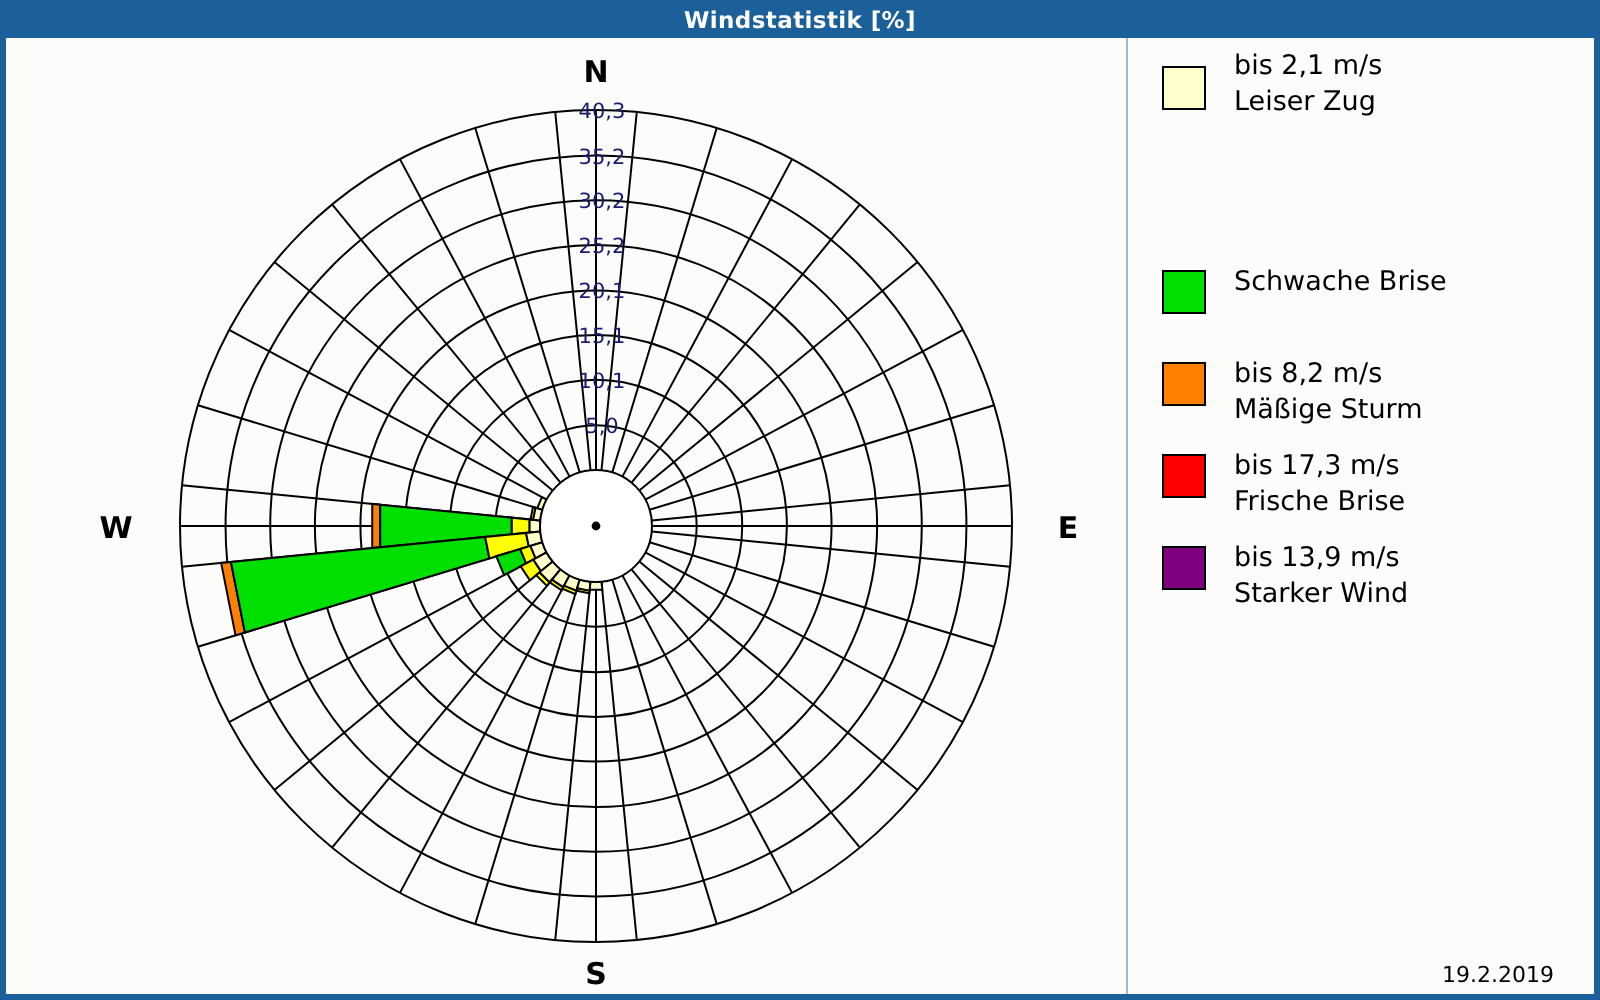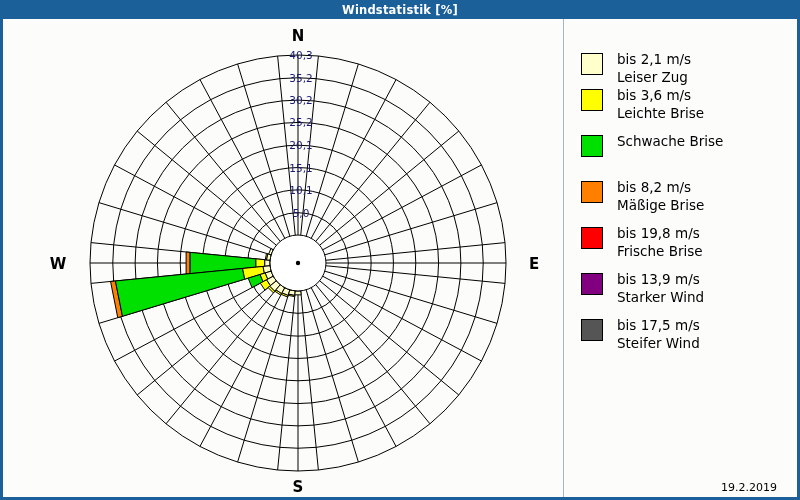--- a/index.html
+++ b/index.html
@@ -194,65 +194,51 @@
           <text class="compass" id="lbl-s" x="295" y="473" text-anchor="middle">S</text>
           <text class="compass" id="lbl-w" x="55" y="250" text-anchor="middle">W</text>
           <text class="compass" id="lbl-e" x="531" y="250" text-anchor="middle">E</text>
         </g>
         </svg>
     </div>
 
     <div class="sep"></div>
 
     <div id="legend-panel">
-        <div class="legend-row" style="left: 18px; top: 32px;">
+        <div class="legend-row" style="left: 18px; top: 6px; align-items: center;">
           <div class="swatch" style="background: rgb(255, 255, 204);"></div>
           <div class="legend-text">
             <div>bis 2,1 m/s</div>
             <div>Leiser Zug</div>
           </div>
         </div>
-        <div class="legend-row" style="left: 18px; top: 68px;">
-          <div class="swatch" style="background: rgb(255, 255, 0);"></div>
-          <div class="legend-text">
-            <div>bis 3,6 m/s</div>
-            <div>Leichte Brise</div>
-          </div>
-        </div>
         <div class="legend-row" style="left: 18px; top: 114px;">
           <div class="swatch" style="background: rgb(0, 224, 0);"></div>
           <div class="legend-text">
             <div>Schwache Brise</div>
           </div>
         </div>
         <div class="legend-row" style="left: 18px; top: 160px;">
           <div class="swatch" style="background: rgb(255, 128, 0);"></div>
           <div class="legend-text">
             <div>bis 8,2 m/s</div>
-            <div>Mäßige Brise</div>
+            <div>Mäßige Sturm</div>
           </div>
         </div>
         <div class="legend-row" style="left: 18px; top: 206px;">
           <div class="swatch" style="background: rgb(255, 0, 0);"></div>
           <div class="legend-text">
-            <div>bis 19,8 m/s</div>
+            <div>bis 17,3 m/s</div>
             <div>Frische Brise</div>
           </div>
         </div>
         <div class="legend-row" style="left: 18px; top: 252px;">
           <div class="swatch" style="background: rgb(128, 0, 128);"></div>
           <div class="legend-text">
             <div>bis 13,9 m/s</div>
             <div>Starker Wind</div>
-          </div>
-        </div>
-        <div class="legend-row" style="left: 18px; top: 298px;">
-          <div class="swatch" style="background: rgb(85, 85, 85);"></div>
-          <div class="legend-text">
-            <div>bis 17,5 m/s</div>
-            <div>Steifer Wind</div>
           </div>
         </div>
       </div>
 
     <div id="date">19.2.2019</div>
   </div>
 </div>
 
 </body></html>

